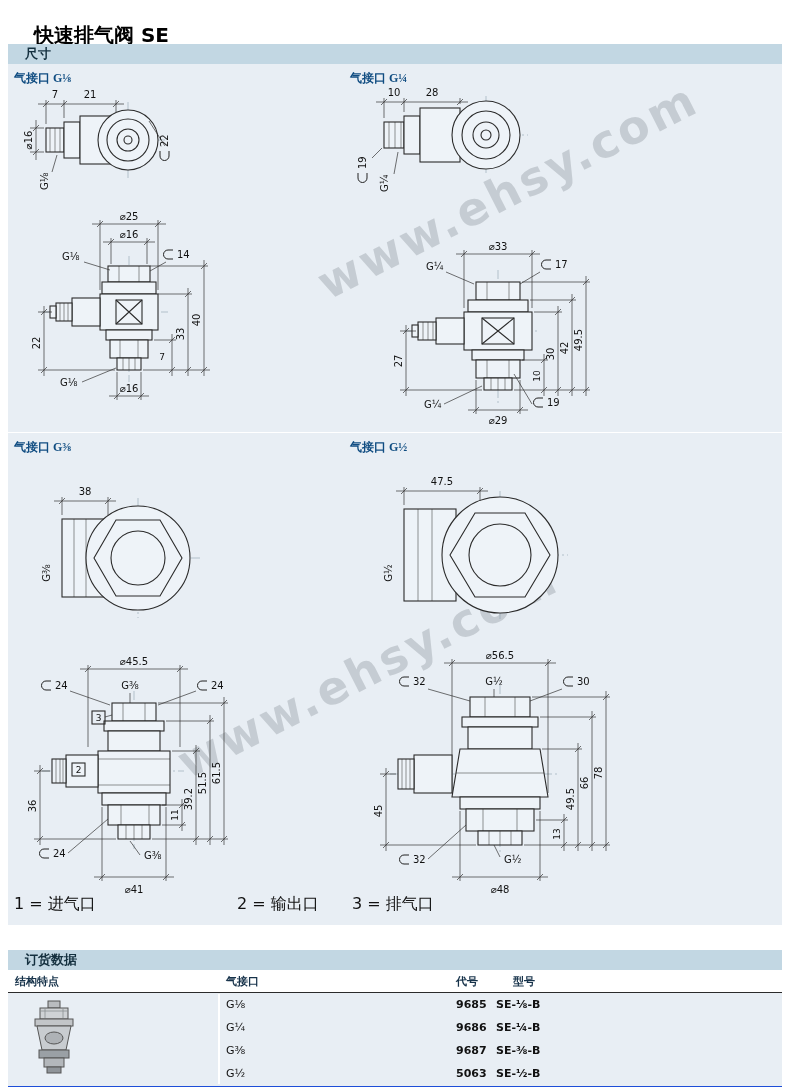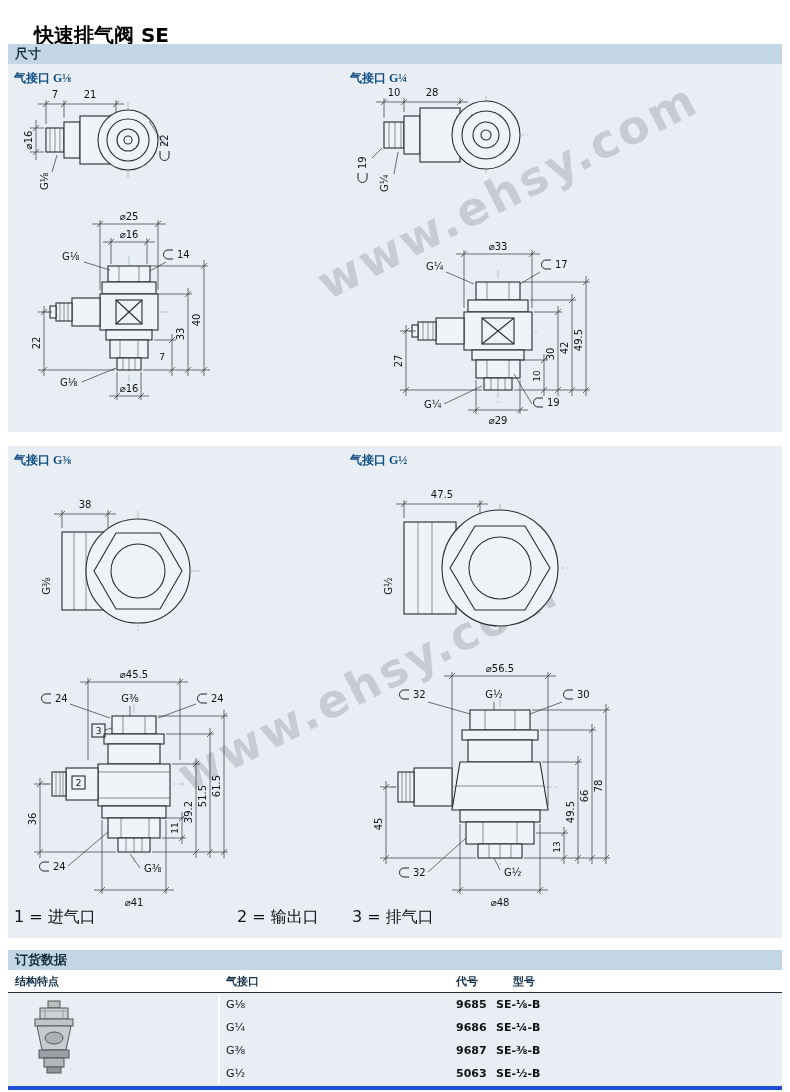--- a/index.html
+++ b/index.html
@@ -1,22 +1,22 @@
 <!DOCTYPE html>
 <html><head>
 <meta charset="utf-8">
 <style>
   html,body{margin:0;padding:0;background:#fff;}
   body{width:790px;height:1092px;position:relative;font-family:"DejaVu Sans","Liberation Sans",sans-serif;overflow:hidden;}
   .title{position:absolute;left:18px;top:6px;font-size:20px;font-weight:bold;color:#000;margin:16px;}
   .panel{position:absolute;left:8px;width:774px;background:#e8eef4;}
   .p1{top:44px;height:388px;}
-  .p2{top:446px;height:492px;}
-  .p3{top:950px;height:136px;border-bottom:4px solid #1d4ed8;}
-  .bar{position:absolute;top:0;left:0;right:0;height:20px;background:#c2d7e3;color:#14303f;font-weight:bold;font-size:13px;line-height:20px;padding-left:7px;box-sizing:border-box;}
+  .p2{top:433px;height:492px;}
+  .p3{top:950px;height:136px;border-bottom:1px solid #1d4ed8;}
+  .bar{position:absolute;top:0;left:0;right:0;height:20px;background:#c2d7e3;color:#14303f;font-weight:bold;font-size:13px;line-height:20px;padding-left:17px;box-sizing:border-box;}
   .sublabel{position:absolute;font-size:12px;font-weight:bold;color:#0f4c81;font-family:Liberation Serif, serif;}
   .draw{position:absolute;}
   .legend-item{position:absolute;bottom:10px;font-size:16px;color:#111;}
   .wm{position:absolute;font-size:46px;font-weight:bold;color:#8f979e;opacity:.38;transform:rotate(-27deg);letter-spacing:3px;white-space:nowrap;pointer-events:none;}
   
   .fb{fill:#eef3f8;stroke:#2b2b2b;stroke-width:1.1;}
   .o{fill:none;stroke:#2b2b2b;stroke-width:1.1;}
   .t{fill:none;stroke:#2b2b2b;stroke-width:.5;}
   .d{fill:none;stroke:#333;stroke-width:.7;}
   .cl{fill:none;stroke:#8fa3b0;stroke-width:.6;stroke-dasharray:9 3 2 3;}

